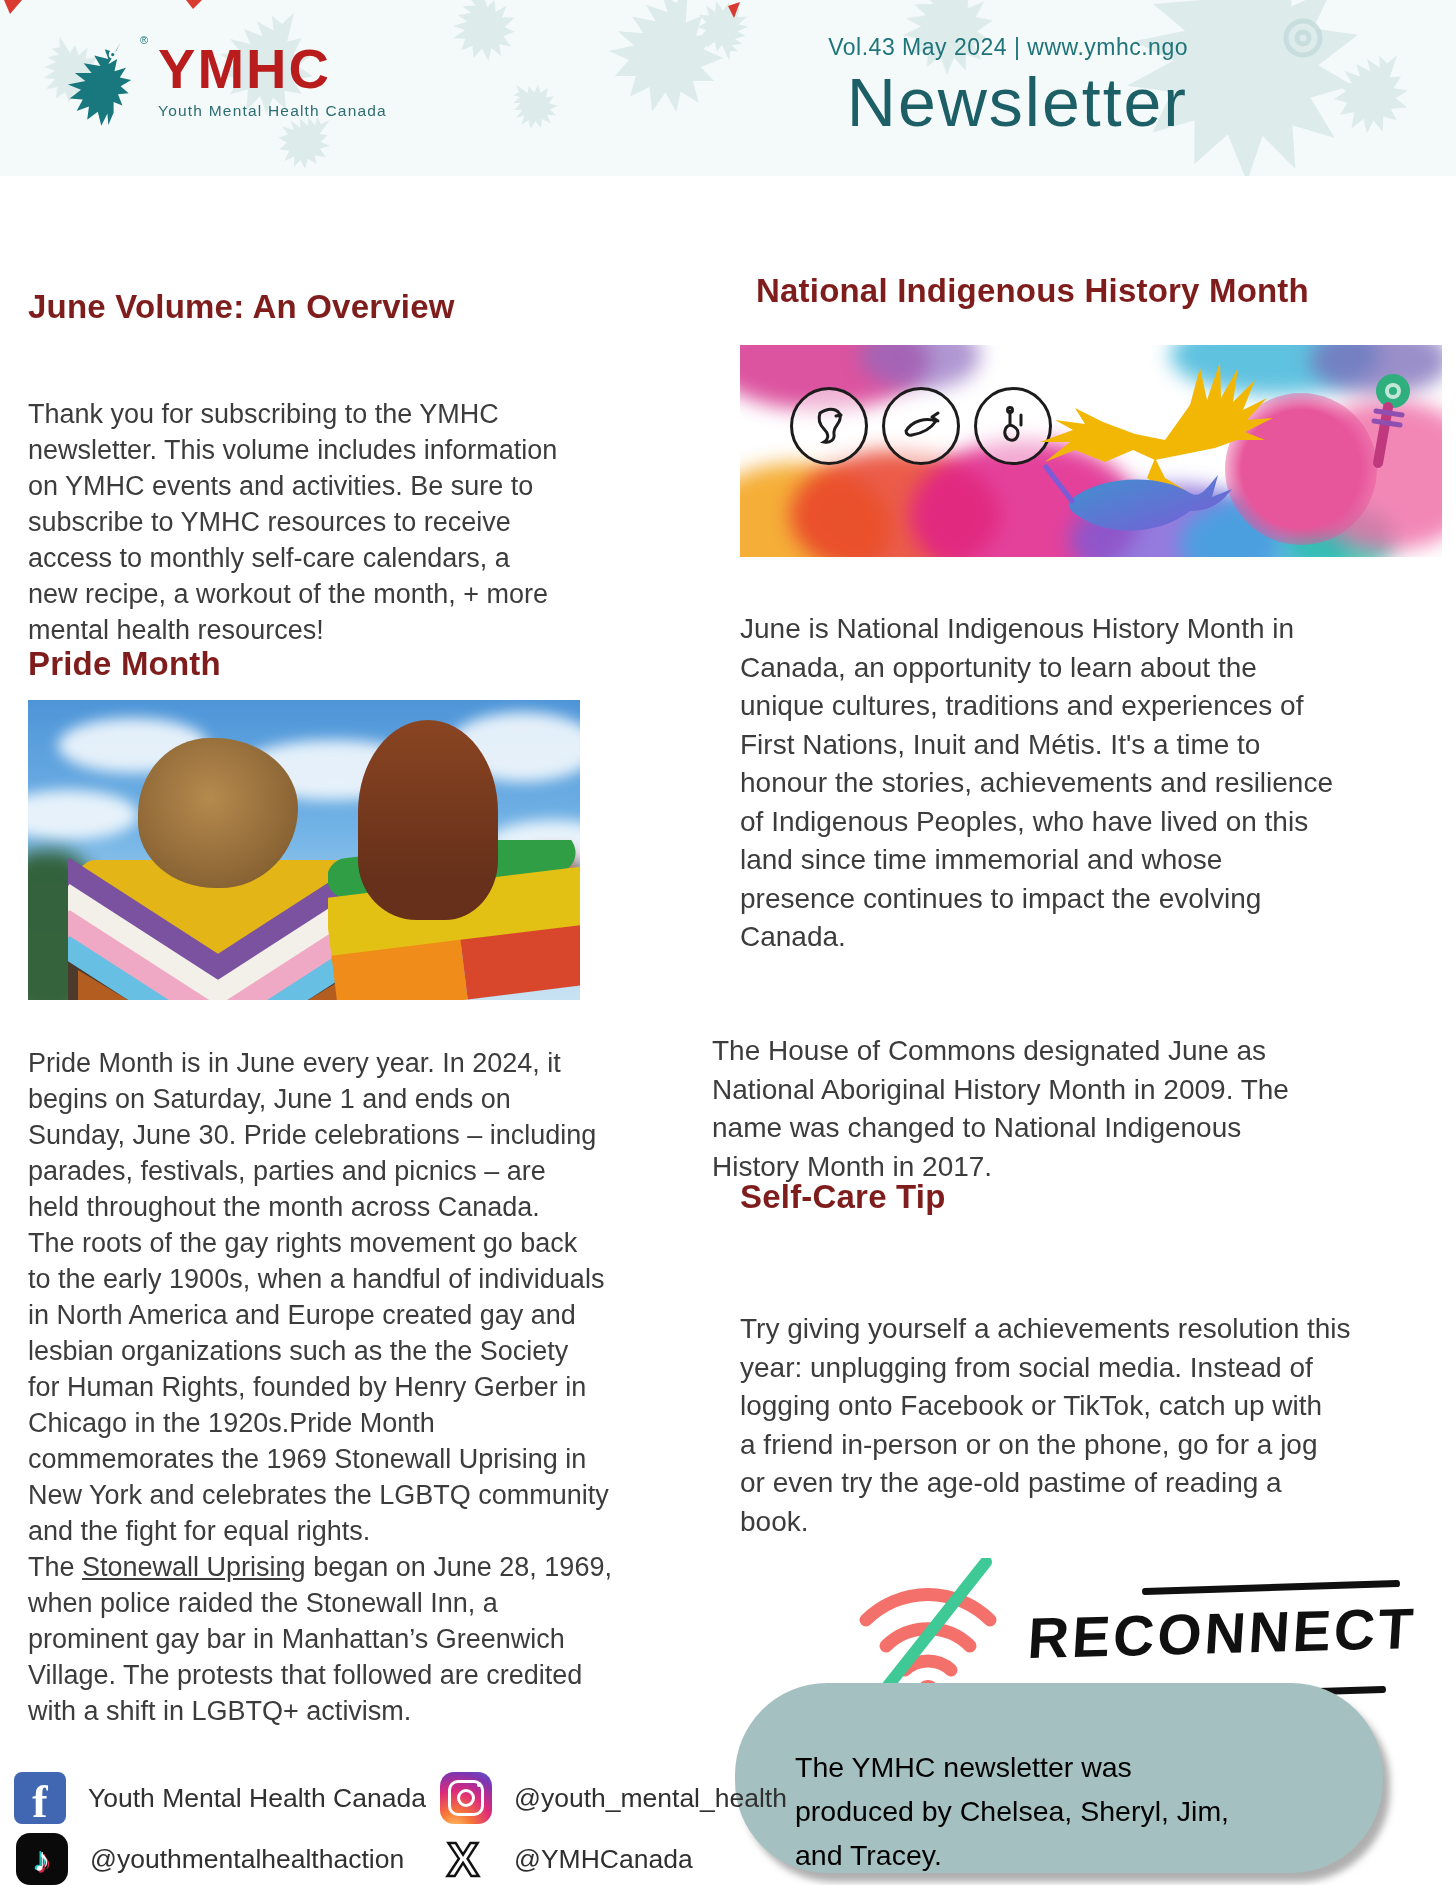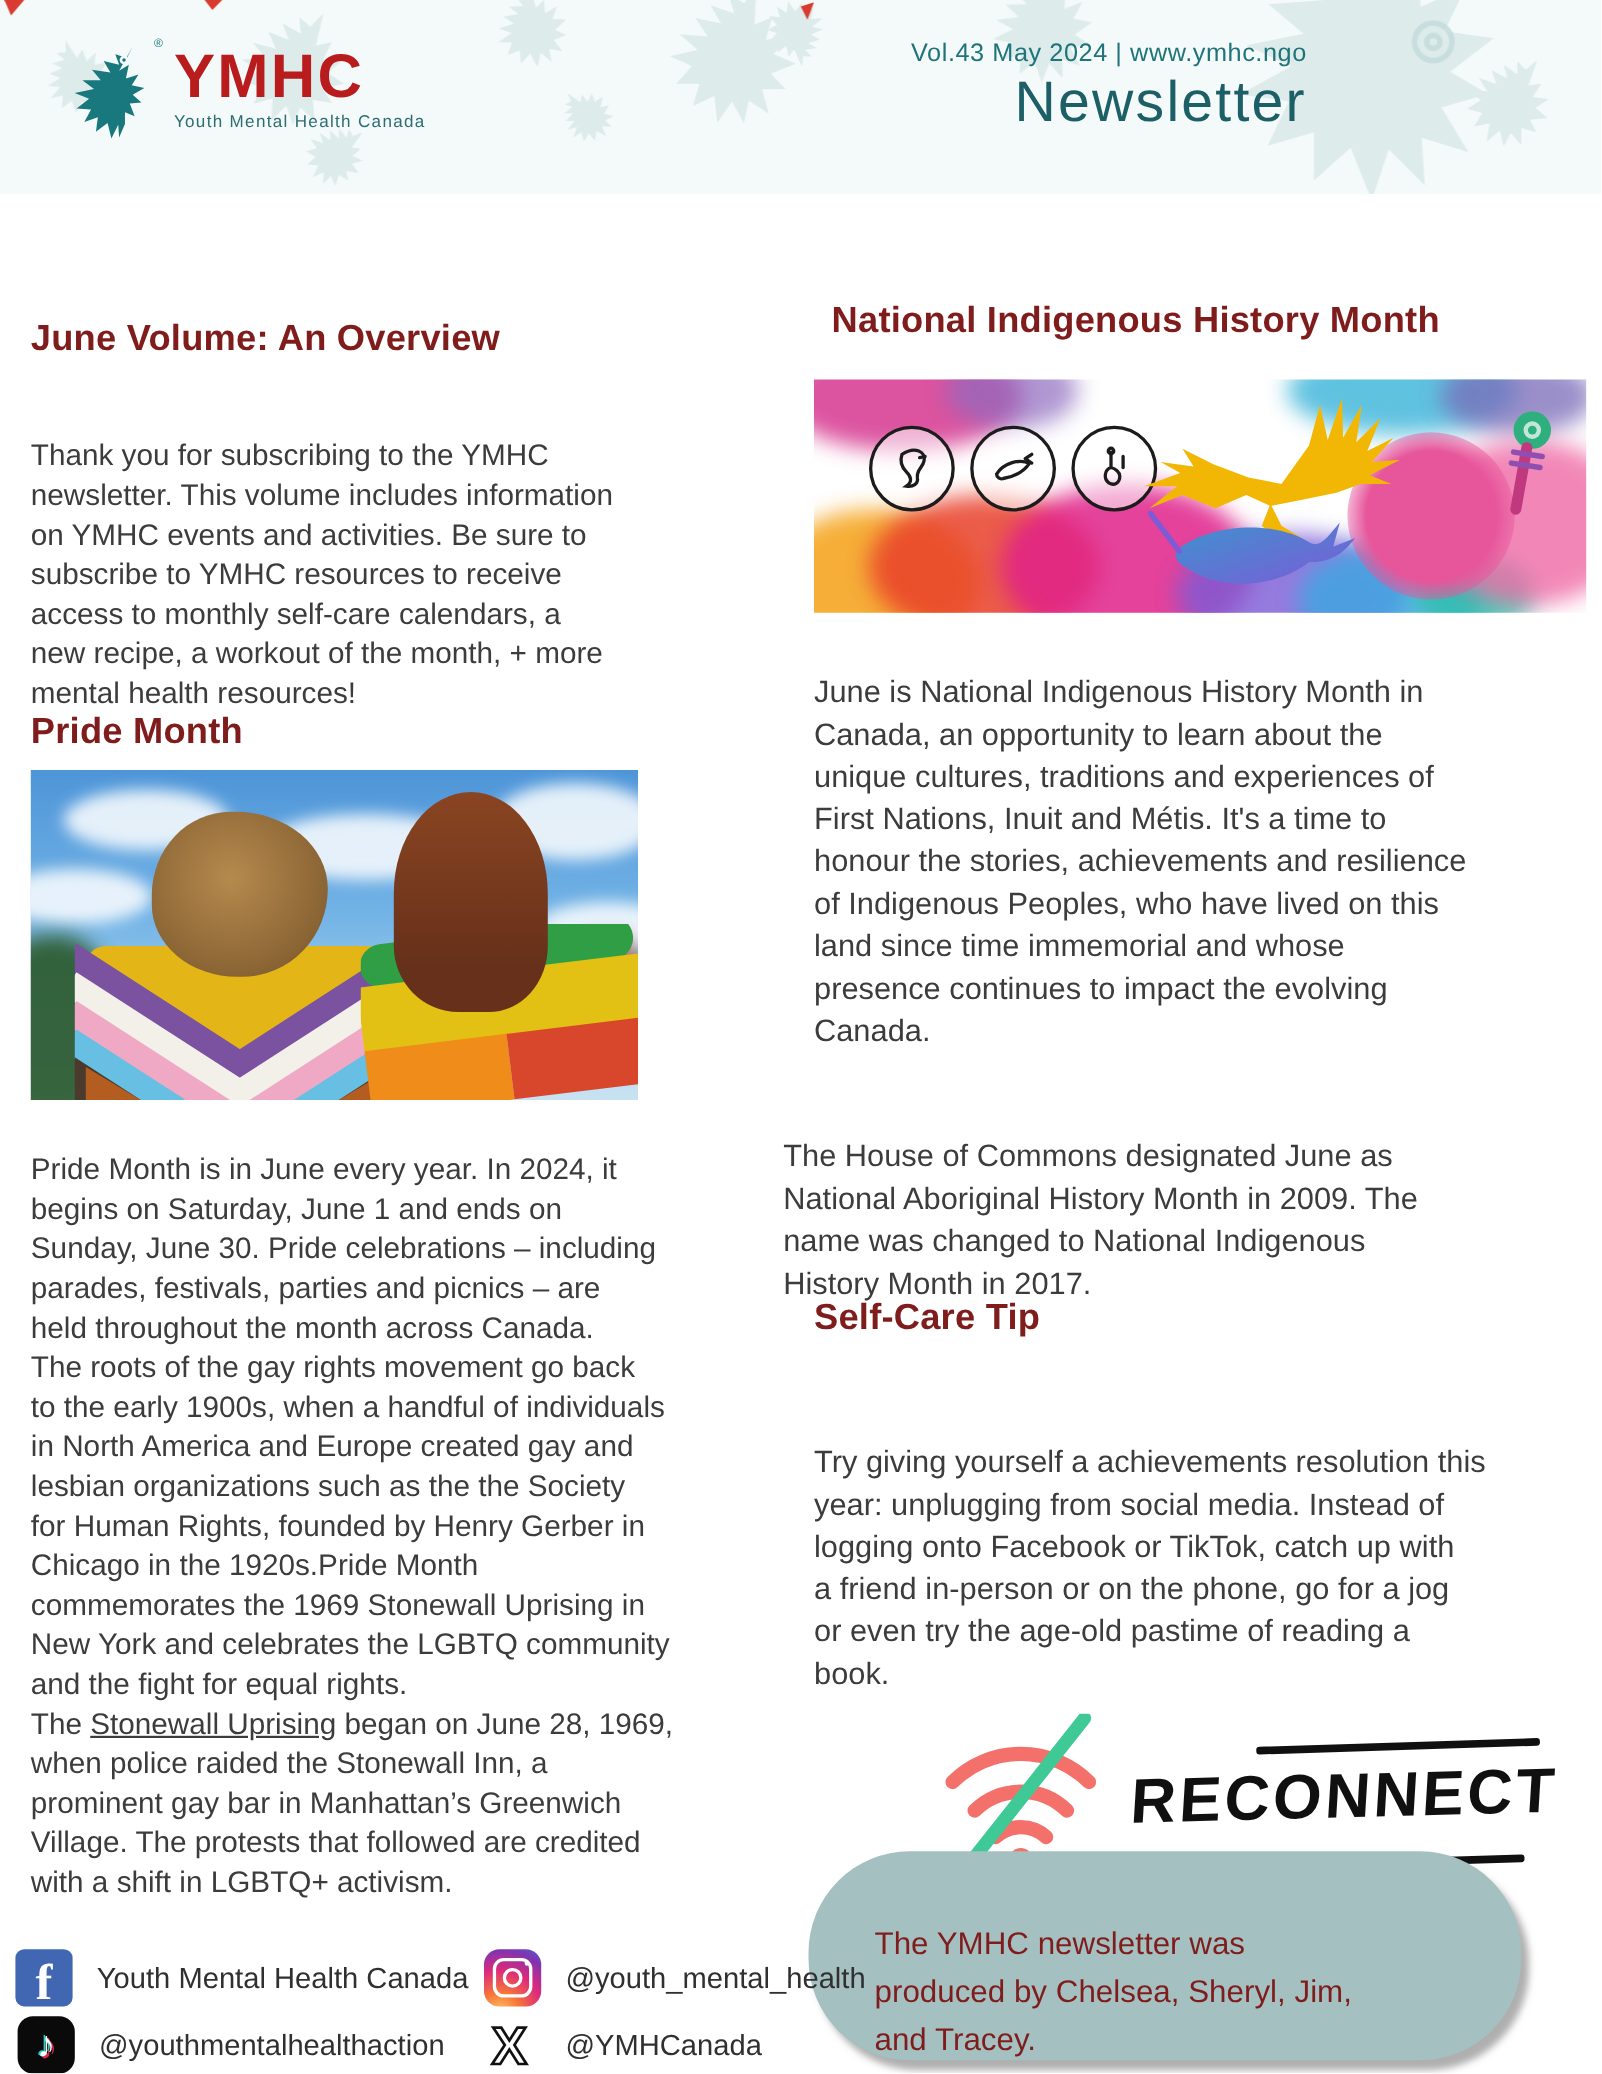--- a/index.html
+++ b/index.html
@@ -11,21 +11,21 @@
   
   .header{position:absolute;left:0;top:0;width:1456px;height:176px;background:#f4f9f9;overflow:hidden;}
   .header svg.pattern{position:absolute;left:0;top:0;}
   .logo-wrap{position:absolute;left:52px;top:40px;display:flex;align-items:flex-start;}
   .logo-text{margin-left:10px;}
   .logo-acronym{font-size:56px;font-weight:bold;color:#b91c1c;letter-spacing:2px;line-height:58px;}
   .logo-sub{font-size:15.5px;color:#2c6d72;letter-spacing:1.2px;margin-top:4px;}
   .reg-mark{font-size:11px;color:#19787d;position:relative;top:-6px;}
   .head-right{position:absolute;right:268px;top:34px;text-align:right;}
   .vol-line{font-size:23px;color:#1e7479;letter-spacing:.5px;}
-  .news-title{font-size:52px;font-weight:400;color:#1c5f66;letter-spacing:2px;margin-top:2px;}
+  .news-title{font-size:68px;font-weight:400;color:#1c5f66;letter-spacing:2px;margin-top:2px;}
 
   
   .h-teal{font-weight:bold;color:#7f1d1d;font-size:33px;letter-spacing:.2px;}
   .body-text{font-size:27px;line-height:36px;color:#3c3c3c;}
   .body-text-r{font-size:28px;line-height:38.5px;color:#3c3c3c;}
   .underline{text-decoration:underline;}
 
   
   .photo{position:absolute;left:28px;top:700px;width:552px;height:300px;overflow:hidden;
          background:linear-gradient(180deg,#4e95d8 0%,#74b4e6 45%,#a9d2ef 75%,#c8e2f2 100%);}
@@ -48,21 +48,21 @@
   .sun2{position:absolute;left:485px;top:48px;width:152px;height:152px;border-radius:50%;
        background:radial-gradient(circle,#e7559b 55%,rgba(231,85,155,.25) 75%,rgba(231,85,155,0) 85%);}
 
   
   .reconnect-text{font-weight:bold;font-size:57px;color:#101010;letter-spacing:3px;
                   transform:rotate(-1.5deg) skewX(-5deg);}
   .bar{position:absolute;height:7px;background:#101010;border-radius:3px;transform:rotate(-1.8deg);}
 
   .credit-box{position:absolute;left:735px;top:1683px;width:648px;height:190px;background:#a5c0c1;
               border-radius:92px;box-shadow:7px 9px 7px rgba(110,110,110,.55);}
-  .credit-text{padding:30px 40px 0 60px;font-size:28.5px;line-height:44px;color:#7f1d1d;}
+  .credit-text{padding:30px 40px 0 60px;font-size:28.5px;line-height:44px;color:#000000;}
 
   
   .soc-row{position:absolute;display:flex;align-items:center;}
   .soc-label{font-size:26.5px;color:#303030;margin-left:22px;}
   .fb-icon{width:52px;height:52px;background:#4267b2;border-radius:8px;display:flex;align-items:flex-end;justify-content:center;overflow:hidden;}
   .fb-f{color:#ffffff;font-weight:bold;font-size:46px;font-family:"Liberation Serif",serif;line-height:44px;}
   .ig-icon{width:52px;height:52px;border-radius:14px;position:relative;
            background:radial-gradient(circle at 28% 110%,#fdc468 0%,#f77737 26%,#dd2a7b 56%,#8134af 82%,#515bd4 100%);}
   .ig-frame{position:absolute;left:8px;top:8px;width:30px;height:30px;border:3.5px solid #fff;border-radius:10px;}
   .ig-lens{position:absolute;left:17px;top:17px;width:12px;height:12px;border:3.5px solid #fff;border-radius:50%;}

